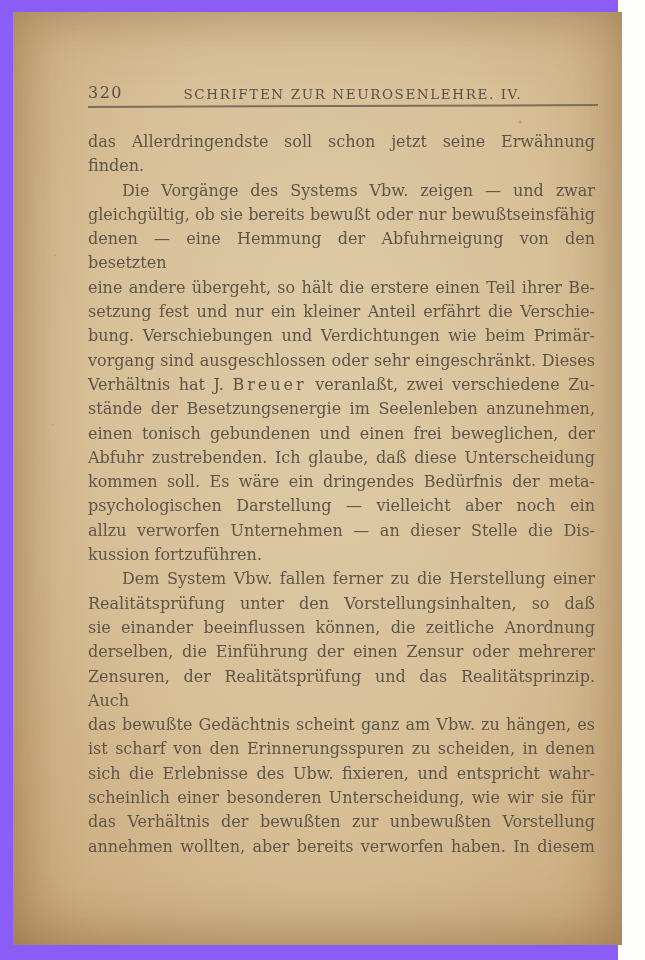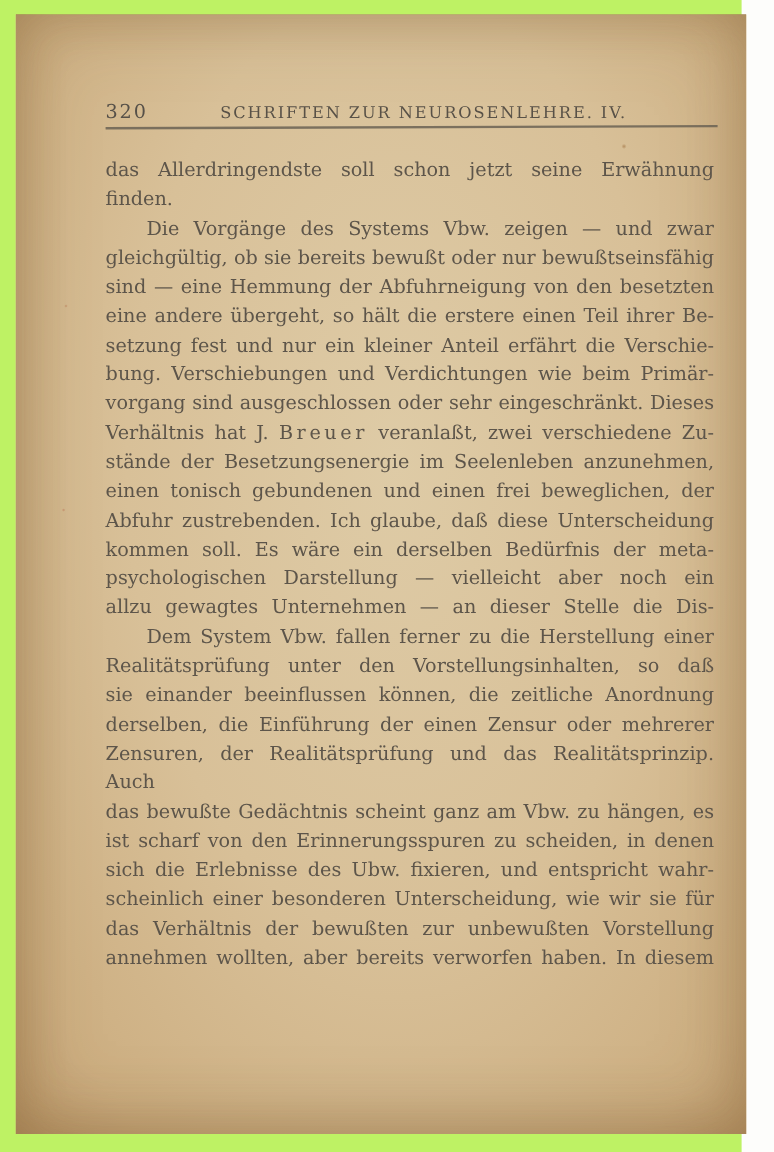--- a/index.html
+++ b/index.html
@@ -8,21 +8,21 @@
     width: 645px;
     height: 960px;
     overflow: hidden;
     background: #fdfdfb;
     font-family: "DejaVu Serif", serif;
   }
   .scan-root {
     position: relative;
     width: 618px;
     height: 960px;
-    background: #bef264;
+    background: #8b5cf6;
   }
   .paper {
     position: absolute;
     left: 13px;
     top: 12px;
     width: 609px;
     height: 933px;
     background:
       radial-gradient(circle 3px at 507px 110px, rgba(150,100,50,.55), rgba(150,100,50,0) 72%),
       radial-gradient(circle 2px at 42px 243px, rgba(175,95,60,.45), rgba(175,95,60,0) 72%),
@@ -103,32 +103,33 @@
     <div class="header-row">
       <span class="page-number">320</span>
       <span class="running-title">SCHRIFTEN ZUR NEUROSENLEHRE. IV.</span>
     </div>
     <div class="header-rule"></div>
     <div class="body-text">
         <div class="line">das Allerdringendste soll schon jetzt seine Erwähnung</div>
         <div class="line short">finden.</div>
         <div class="line indent">Die Vorgänge des Systems Vbw. zeigen — und zwar</div>
         <div class="line">gleichgültig, ob sie bereits bewußt oder nur bewußtseinsfähig</div>
-        <div class="line">sind — eine Hemmung der Abfuhrneigung von den besetzten</div>
+        <div class="line">denen — eine Hemmung der Abfuhrneigung von den besetzten</div>
         <div class="line">eine andere übergeht, so hält die erstere einen Teil ihrer Be-</div>
         <div class="line">setzung fest und nur ein kleiner Anteil erfährt die Verschie-</div>
         <div class="line">bung. Verschiebungen und Verdichtungen wie beim Primär-</div>
         <div class="line">vorgang sind ausgeschlossen oder sehr eingeschränkt. Dieses</div>
         <div class="line">Verhältnis hat J. <span class="spaced">Breuer</span> veranlaßt, zwei verschiedene Zu-</div>
         <div class="line">stände der Besetzungsenergie im Seelenleben anzunehmen,</div>
         <div class="line">einen tonisch gebundenen und einen frei beweglichen, der</div>
         <div class="line">Abfuhr zustrebenden. Ich glaube, daß diese Unterscheidung</div>
-        <div class="line">kommen soll. Es wäre ein derselben Bedürfnis der meta-</div>
+        <div class="line">kommen soll. Es wäre ein dringendes Bedürfnis der meta-</div>
         <div class="line">psychologischen Darstellung — vielleicht aber noch ein</div>
-        <div class="line">allzu gewagtes Unternehmen — an dieser Stelle die Dis-</div>
+        <div class="line">allzu verworfen Unternehmen — an dieser Stelle die Dis-</div>
+        <div class="line short">kussion fortzuführen.</div>
         <div class="line indent">Dem System Vbw. fallen ferner zu die Herstellung einer</div>
         <div class="line">Realitätsprüfung unter den Vorstellungsinhalten, so daß</div>
         <div class="line">sie einander beeinflussen können, die zeitliche Anordnung</div>
         <div class="line">derselben, die Einführung der einen Zensur oder mehrerer</div>
         <div class="line">Zensuren, der Realitätsprüfung und das Realitätsprinzip. Auch</div>
         <div class="line">das bewußte Gedächtnis scheint ganz am Vbw. zu hängen, es</div>
         <div class="line">ist scharf von den Erinnerungsspuren zu scheiden, in denen</div>
         <div class="line">sich die Erlebnisse des Ubw. fixieren, und entspricht wahr-</div>
         <div class="line">scheinlich einer besonderen Unterscheidung, wie wir sie für</div>
         <div class="line">das Verhältnis der bewußten zur unbewußten Vorstellung</div>

